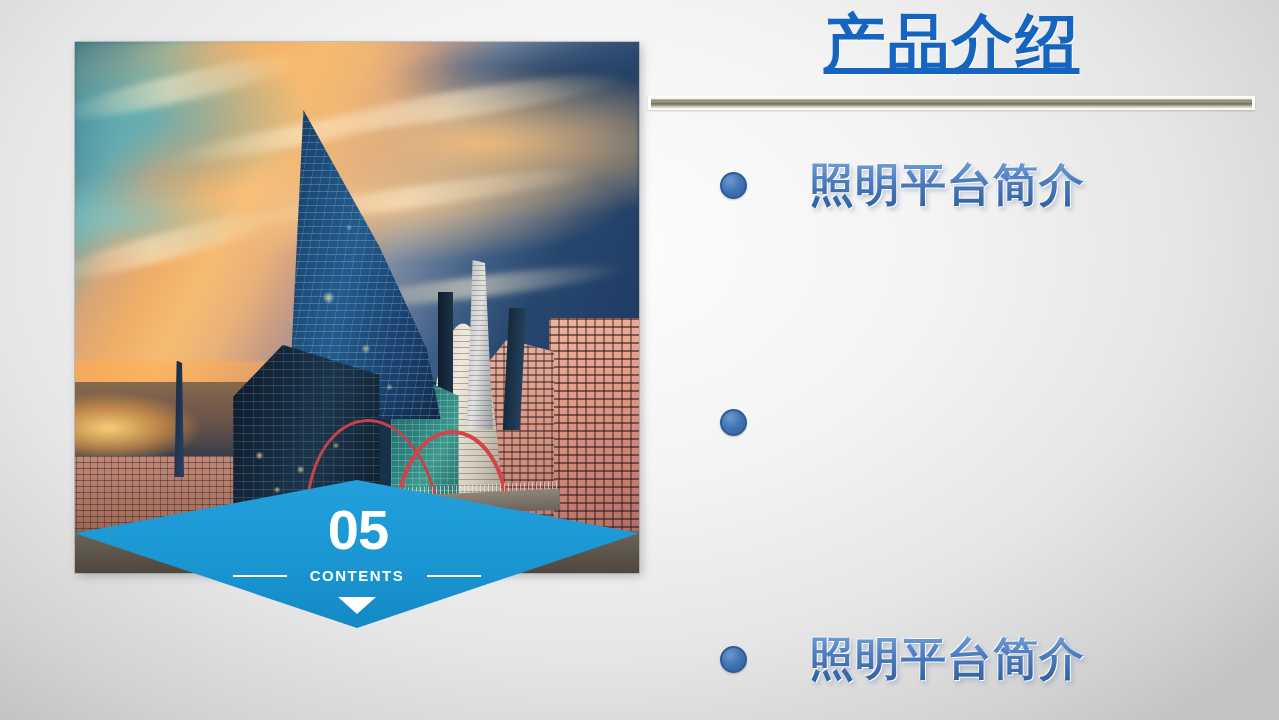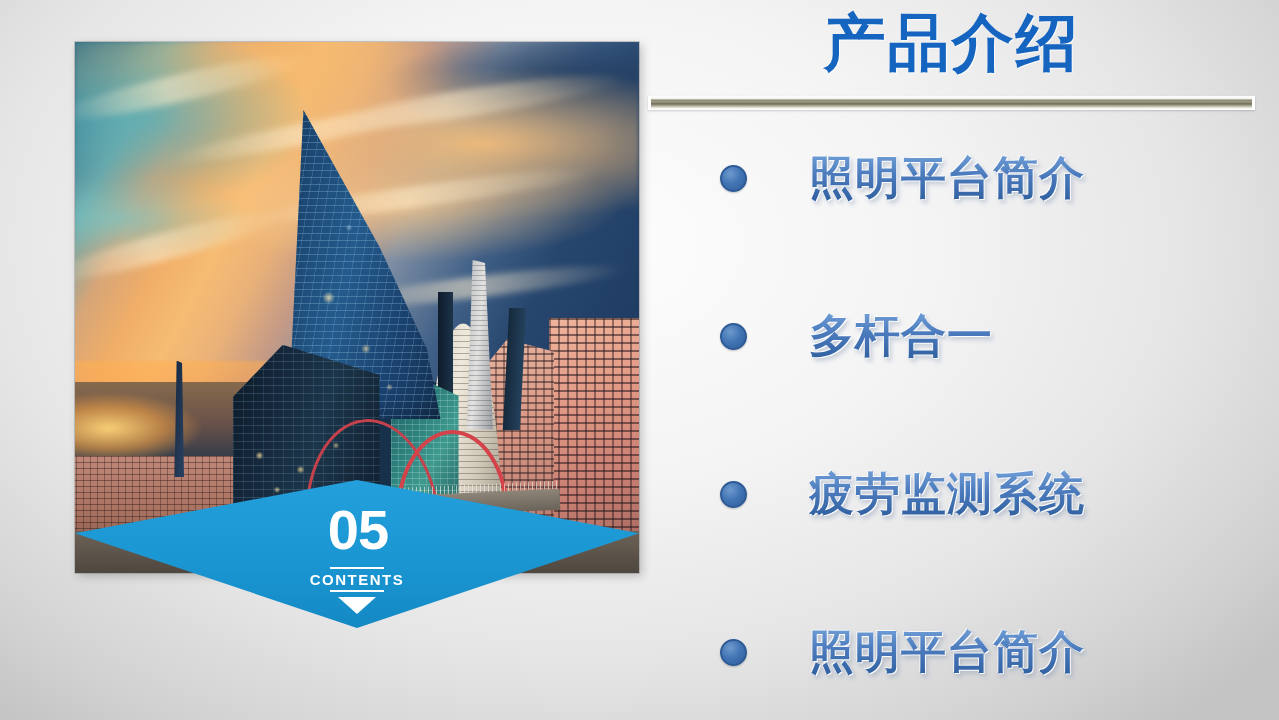--- a/index.html
+++ b/index.html
@@ -242,49 +242,50 @@
     background:linear-gradient(180deg,#23a0dc 0%,#1a96d2 55%,#1489c4 100%);
     clip-path:polygon(0 36%, 50% 0%, 100% 36%, 50% 100%);
   }
   #contents-banner .bnum{
     position:absolute; left:2px; right:0; top:22px;
     text-align:center; color:#fff;
     font-size:56px; font-weight:bold; line-height:1; letter-spacing:-1px;
   }
   #contents-banner .bsub{
     position:absolute; left:0; right:0; top:87px;
-    display:flex; align-items:center; justify-content:center; gap:2px;
-    color:#fff; font-size:15px; font-weight:bold; letter-spacing:1.5px;flex-direction:column;
+    display:flex; align-items:center; justify-content:center; gap:23px;
+    color:#fff; font-size:15px; font-weight:bold; letter-spacing:1.5px;
   }
   #contents-banner .bsub .rule{ display:block; width:54px; height:2px; background:#fff; }
   #contents-banner .bcaret{
     position:absolute; left:50%; top:117px; transform:translateX(-50%);
     width:0; height:0;
     border-left:19px solid transparent; border-right:19px solid transparent;
     border-top:17px solid #fff;
   }
 
   
   #slide-title{
     position:absolute; left:648px; top:4px; width:607px;
     text-align:center;
     font-size:62px; font-weight:bold; line-height:1.25;
     color:#1565c0;
     letter-spacing:2px;
     text-shadow:1px 1px 0 rgba(255,255,255,.8);
+    text-decoration:underline;
   }
   #title-divider{
     position:absolute; left:648px; top:96px; width:607px; height:14px;
     background:linear-gradient(180deg,#ffffff 0%,#f3f3ef 18%,#8c8a72 30%,#9e9c84 42%,#6f6d58 56%,#b7b5a0 72%,#f6f6f2 88%,#ffffff 100%);
     border-left:3px solid #fff; border-right:3px solid #fff;
     box-shadow:0 1px 2px rgba(0,0,0,.18);
   }
 
   #bullet-list{
-    position:absolute; left:648px; top:129px; width:620px; height:570px;
+    position:absolute; left:648px; top:136px; width:620px; height:570px;
     display:flex; flex-direction:column; justify-content:space-between;
     padding:14px 0 12px 0;
   }
   .bullet-row{ display:flex; align-items:center; height:70px; }
   .bullet-dot{
     width:27px; height:27px; margin-left:72px; flex:none;
     border-radius:50%;
     background:radial-gradient(circle at 36% 30%, #6d9acd 0%, #4274b4 48%, #2f5d99 100%);
     border:2px solid #2e5b95;
     box-shadow:0 1px 2px rgba(0,0,0,.22);
@@ -371,23 +372,18 @@
 <div id="slide-title">产品介绍</div>
 <div id="title-divider"></div>
 
 <div id="bullet-list">
   <div class="bullet-row">
     <span class="bullet-dot"></span>
     <span class="bullet-text blue">照明平台简介</span>
   </div>
   <div class="bullet-row">
     <span class="bullet-dot"></span>
-    <span class="bullet-text blue">多杆合一</span>
-  </div>
-  <div class="bullet-row">
-    <span class="bullet-dot"></span>
-    <span class="bullet-text blue">疲劳监测系统</span>
   </div>
   <div class="bullet-row">
     <span class="bullet-dot"></span>
     <span class="bullet-text blue">照明平台简介</span>
   </div>
 </div>
 
 </body></html>

